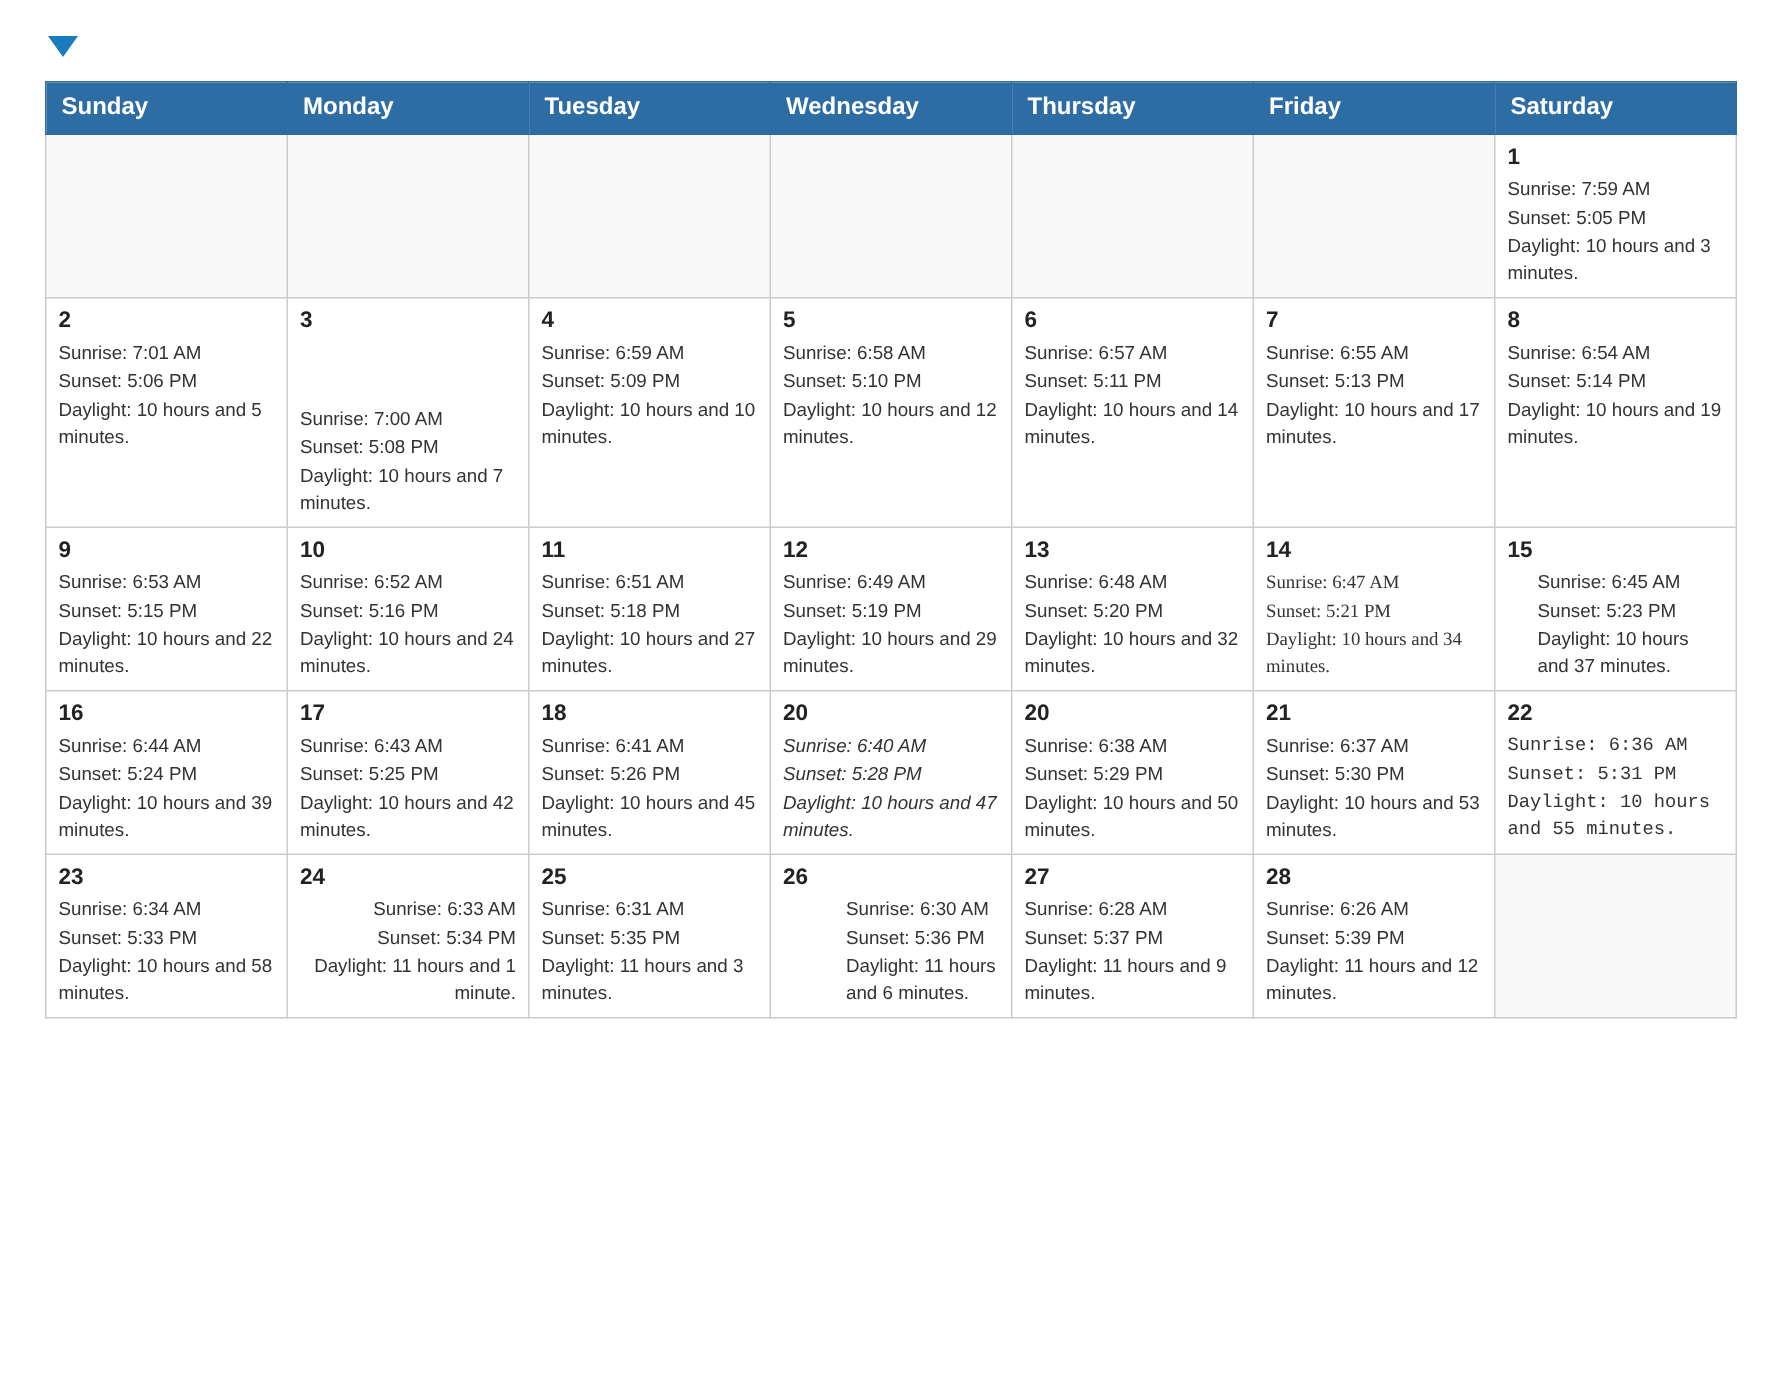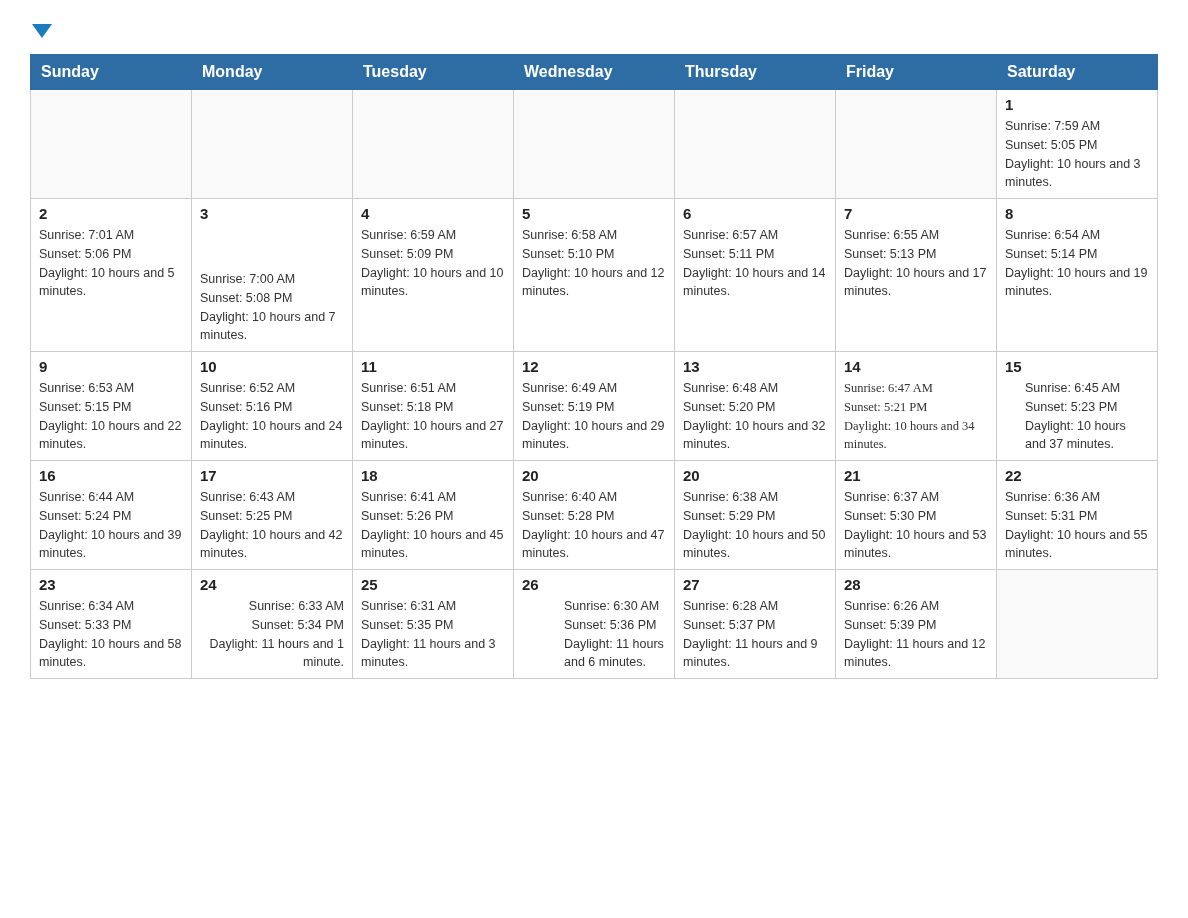--- a/index.html
+++ b/index.html
@@ -240,39 +240,39 @@
 Daylight: 10 hours and 42 minutes.</div>
         </td>
         <td>
           <div class="day-number">18</div>
           <div class="day-info" style="white-space: pre-line;">Sunrise: 6:41 AM
 Sunset: 5:26 PM
 Daylight: 10 hours and 45 minutes.</div>
         </td>
         <td>
           <div class="day-number">20</div>
-          <div class="day-info" style="white-space: pre-line;">Sunrise: 6:40 AM
+          <div class="day-info" style="white-space: pre-line; font-style: italic;">Sunrise: 6:40 AM
 Sunset: 5:28 PM
 Daylight: 10 hours and 47 minutes.</div>
         </td>
         <td>
           <div class="day-number">20</div>
           <div class="day-info" style="white-space: pre-line;">Sunrise: 6:38 AM
 Sunset: 5:29 PM
 Daylight: 10 hours and 50 minutes.</div>
         </td>
         <td>
           <div class="day-number">21</div>
           <div class="day-info" style="white-space: pre-line;">Sunrise: 6:37 AM
 Sunset: 5:30 PM
 Daylight: 10 hours and 53 minutes.</div>
         </td>
         <td>
           <div class="day-number">22</div>
-          <div class="day-info" style="white-space: pre-line;">Sunrise: 6:36 AM
+          <div class="day-info" style="white-space: pre-line; font-family: Liberation Mono, monospace;">Sunrise: 6:36 AM
 Sunset: 5:31 PM
 Daylight: 10 hours and 55 minutes.</div>
         </td>
       </tr>
       <tr>
         <td>
           <div class="day-number">23</div>
           <div class="day-info" style="white-space: pre-line;">Sunrise: 6:34 AM
 Sunset: 5:33 PM
 Daylight: 10 hours and 58 minutes.</div>

